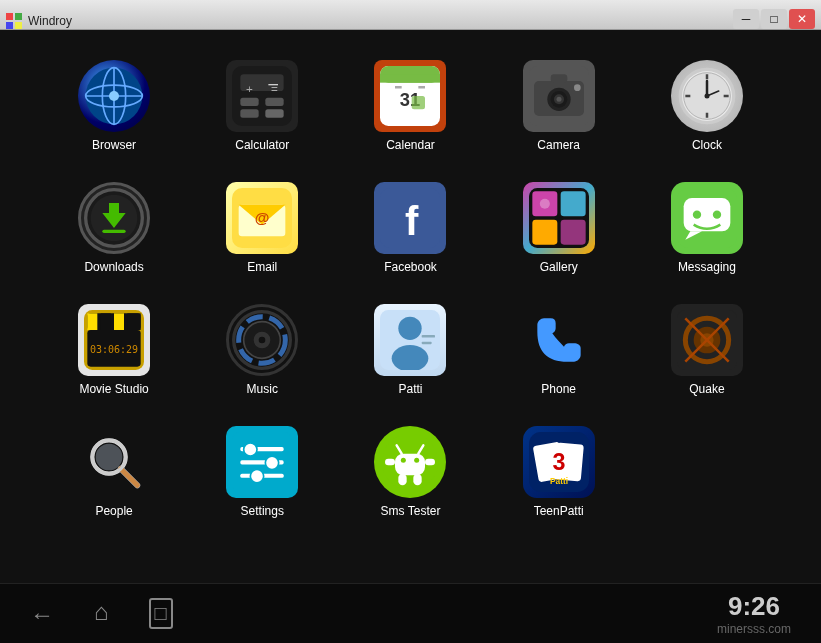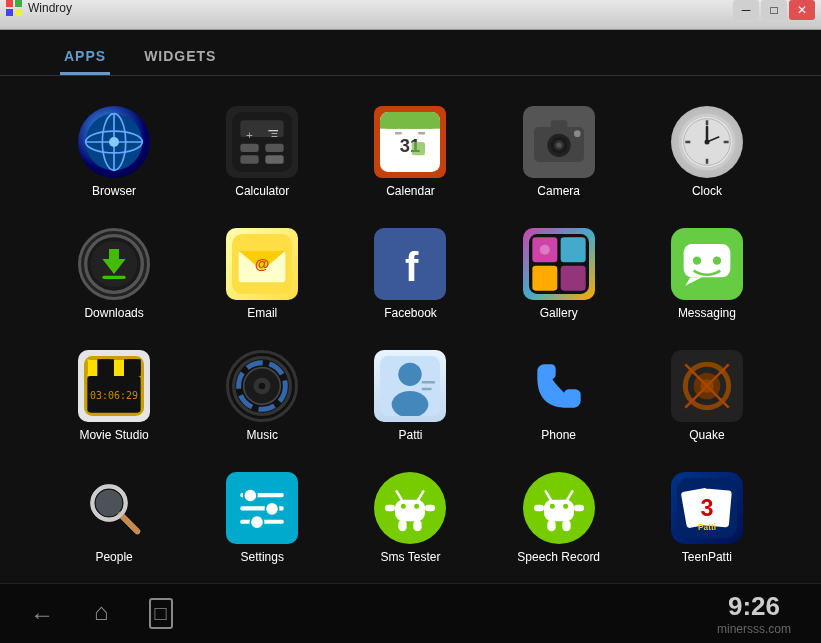--- a/index.html
+++ b/index.html
@@ -9,21 +9,21 @@
       background: #1a1a1a;
       font-family: Arial, sans-serif;
       overflow: hidden;
     }
 
     
     .title-bar {
       background: linear-gradient(to bottom, #e8e8e8, #c8c8c8);
       height: 30px;
       display: flex;
-      align-items: flex-start;
+      align-items: flex-end;
       justify-content: space-between;
       padding: 0 6px;
       border-bottom: 1px solid #999;
     }
     .title-bar-left {
       display: flex;
       align-items: center;
       gap: 6px;
     }
     .title-bar-icon {
@@ -277,24 +277,20 @@
   </div>
   <div class="title-bar-controls">
     <button class="title-btn minimize">─</button>
     <button class="title-btn maximize">□</button>
     <button class="title-btn close">✕</button>
   </div>
 </div>
 
 <div class="app-window">
 
-  <div class="tabs">
-    <div class="tab active">APPS</div>
-    <div class="tab">WIDGETS</div>
-  </div>
 
   <div class="apps-grid">
 
     <div class="app-item">
       <div class="app-icon icon-browser">
         <svg viewBox="0 0 72 72" width="72" height="72">
           <circle cx="36" cy="36" r="34" fill="#004488"></circle>
           <ellipse cx="36" cy="36" rx="14" ry="34" fill="none" stroke="#66aaff" stroke-width="2"></ellipse>
           <ellipse cx="36" cy="36" rx="34" ry="13" fill="none" stroke="#66aaff" stroke-width="2"></ellipse>
           <line x1="2" y1="36" x2="70" y2="36" stroke="#66aaff" stroke-width="2"></line>
@@ -566,38 +562,20 @@
           <rect x="6" y="32" width="12" height="8" rx="4" fill="white"></rect>
           <rect x="54" y="32" width="12" height="8" rx="4" fill="white"></rect>
 
           <rect x="22" y="50" width="10" height="14" rx="5" fill="white"></rect>
           <rect x="40" y="50" width="10" height="14" rx="5" fill="white"></rect>
         </svg>
       </div>
       <span class="app-label">Sms Tester</span>
     </div>
 
-    <div class="app-item">
-      <div class="app-icon icon-speech">
-        <svg viewBox="0 0 72 72" width="72" height="72">
-
-          <circle cx="36" cy="36" r="34" fill="#77cc00"></circle>
-          <rect x="18" y="26" width="36" height="26" rx="10" fill="white"></rect>
-          <circle cx="28" cy="34" r="3" fill="#77cc00"></circle>
-          <circle cx="44" cy="34" r="3" fill="#77cc00"></circle>
-          <line x1="26" y1="26" x2="20" y2="16" stroke="white" stroke-width="3" stroke-linecap="round"></line>
-          <line x1="46" y1="26" x2="52" y2="16" stroke="white" stroke-width="3" stroke-linecap="round"></line>
-          <rect x="6" y="32" width="12" height="8" rx="4" fill="white"></rect>
-          <rect x="54" y="32" width="12" height="8" rx="4" fill="white"></rect>
-          <rect x="22" y="50" width="10" height="14" rx="5" fill="white"></rect>
-          <rect x="40" y="50" width="10" height="14" rx="5" fill="white"></rect>
-        </svg>
-      </div>
-      <span class="app-label">Speech Record</span>
-    </div>
 
     <div class="app-item">
       <div class="app-icon icon-teenpatti">
         <svg viewBox="0 0 72 72" width="72" height="72">
           <rect width="72" height="72" rx="14" fill="#002266"></rect>
 
           <rect x="8" y="14" width="32" height="44" rx="4" fill="white" transform="rotate(-10 24 36)"></rect>
           <rect x="32" y="14" width="32" height="44" rx="4" fill="white" transform="rotate(5 48 36)"></rect>
 
           <text x="36" y="46" fill="#cc0000" font-size="28" font-weight="bold" text-anchor="middle">3</text>

